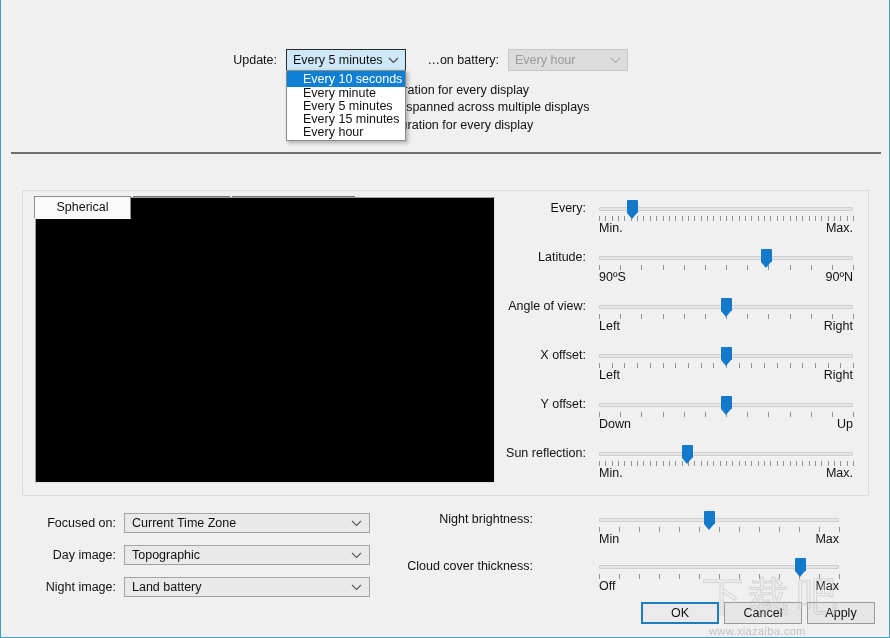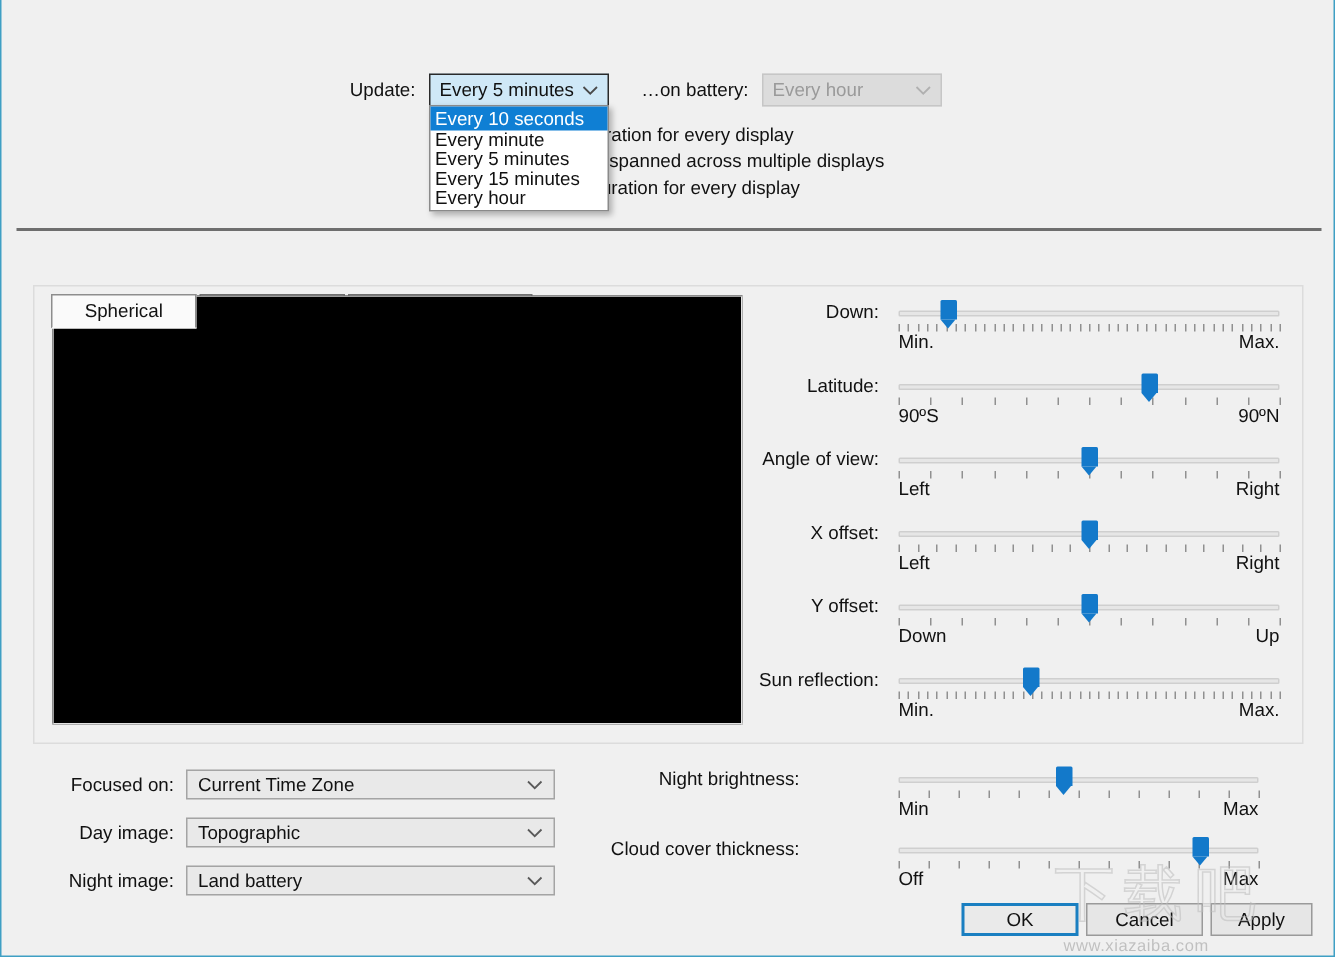--- a/index.html
+++ b/index.html
@@ -96,21 +96,21 @@
     border: 1px solid #8a8a8a;
     box-shadow: 2px 2px 4px rgba(0,0,0,.28);
     z-index: 40;
     padding: 0;
   }
   .popup-item {
     height: 13.5px;
     line-height: 13.5px;
     font-size: 12.5px;
     color: #111;
-    padding-left: 3px;
+    padding-left: 16px;
     white-space: nowrap;
   }
   .popup-item.sel {
     background: #0f7fd4;
     color: #ffffff;
   }
 
   
   .radio-row {
     position: absolute;
@@ -353,21 +353,21 @@
 
   <div class="tab active" id="tab-spherical">Spherical</div>
   <div class="tab" id="tab-moon">Moon</div>
   <div class="tab" id="tab-flat">Flat</div>
 
   <div id="tabpanel"></div>
 
   <div id="preview-frame"></div>
 
   <div id="slider-group">
-      <div class="slider-label" style="left: 470px; width: 115px; top: 201px;">Down:</div>
+      <div class="slider-label" style="left: 470px; width: 115px; top: 201px;">Every:</div>
       <div class="slider" style="left: 598px; top: 199px; width: 254px;">
         <div class="track"></div>
         <div class="ticks">
           <i style="left: 0%;"></i>
           <i style="left: 2.5%;"></i>
           <i style="left: 5%;"></i>
           <i style="left: 7.5%;"></i>
           <i style="left: 10%;"></i>
           <i style="left: 12.5%;"></i>
           <i style="left: 15%;"></i>

